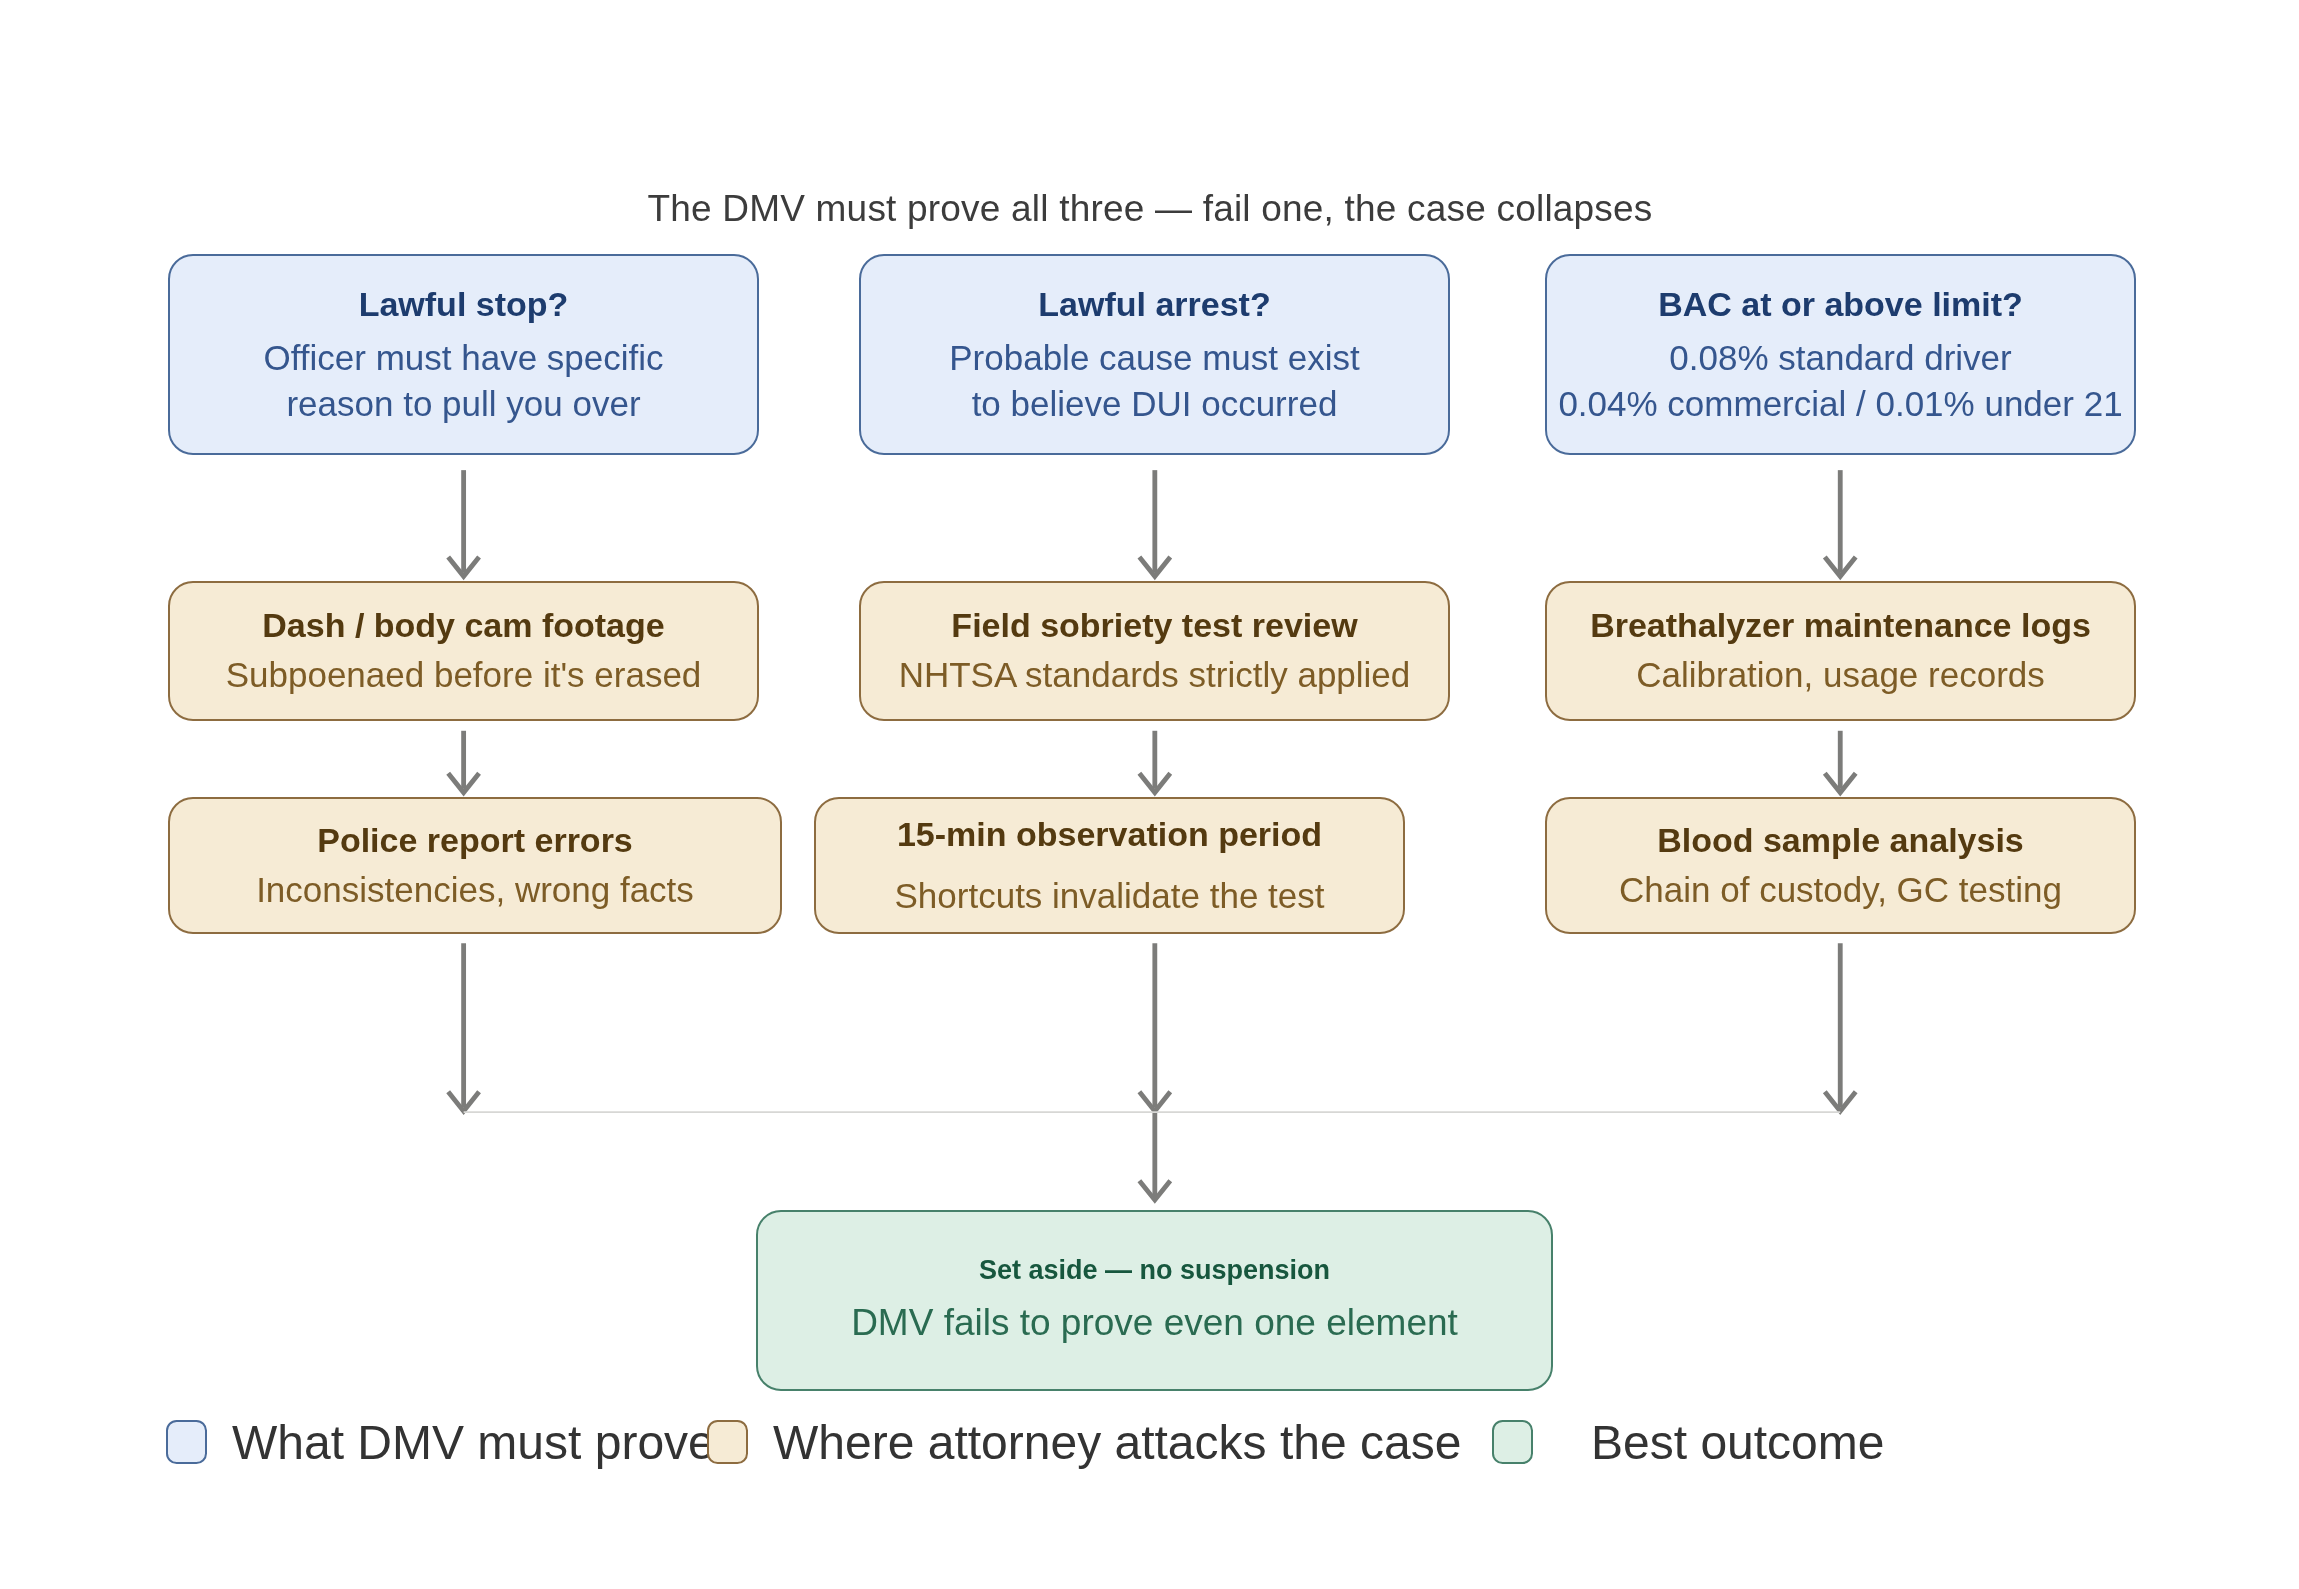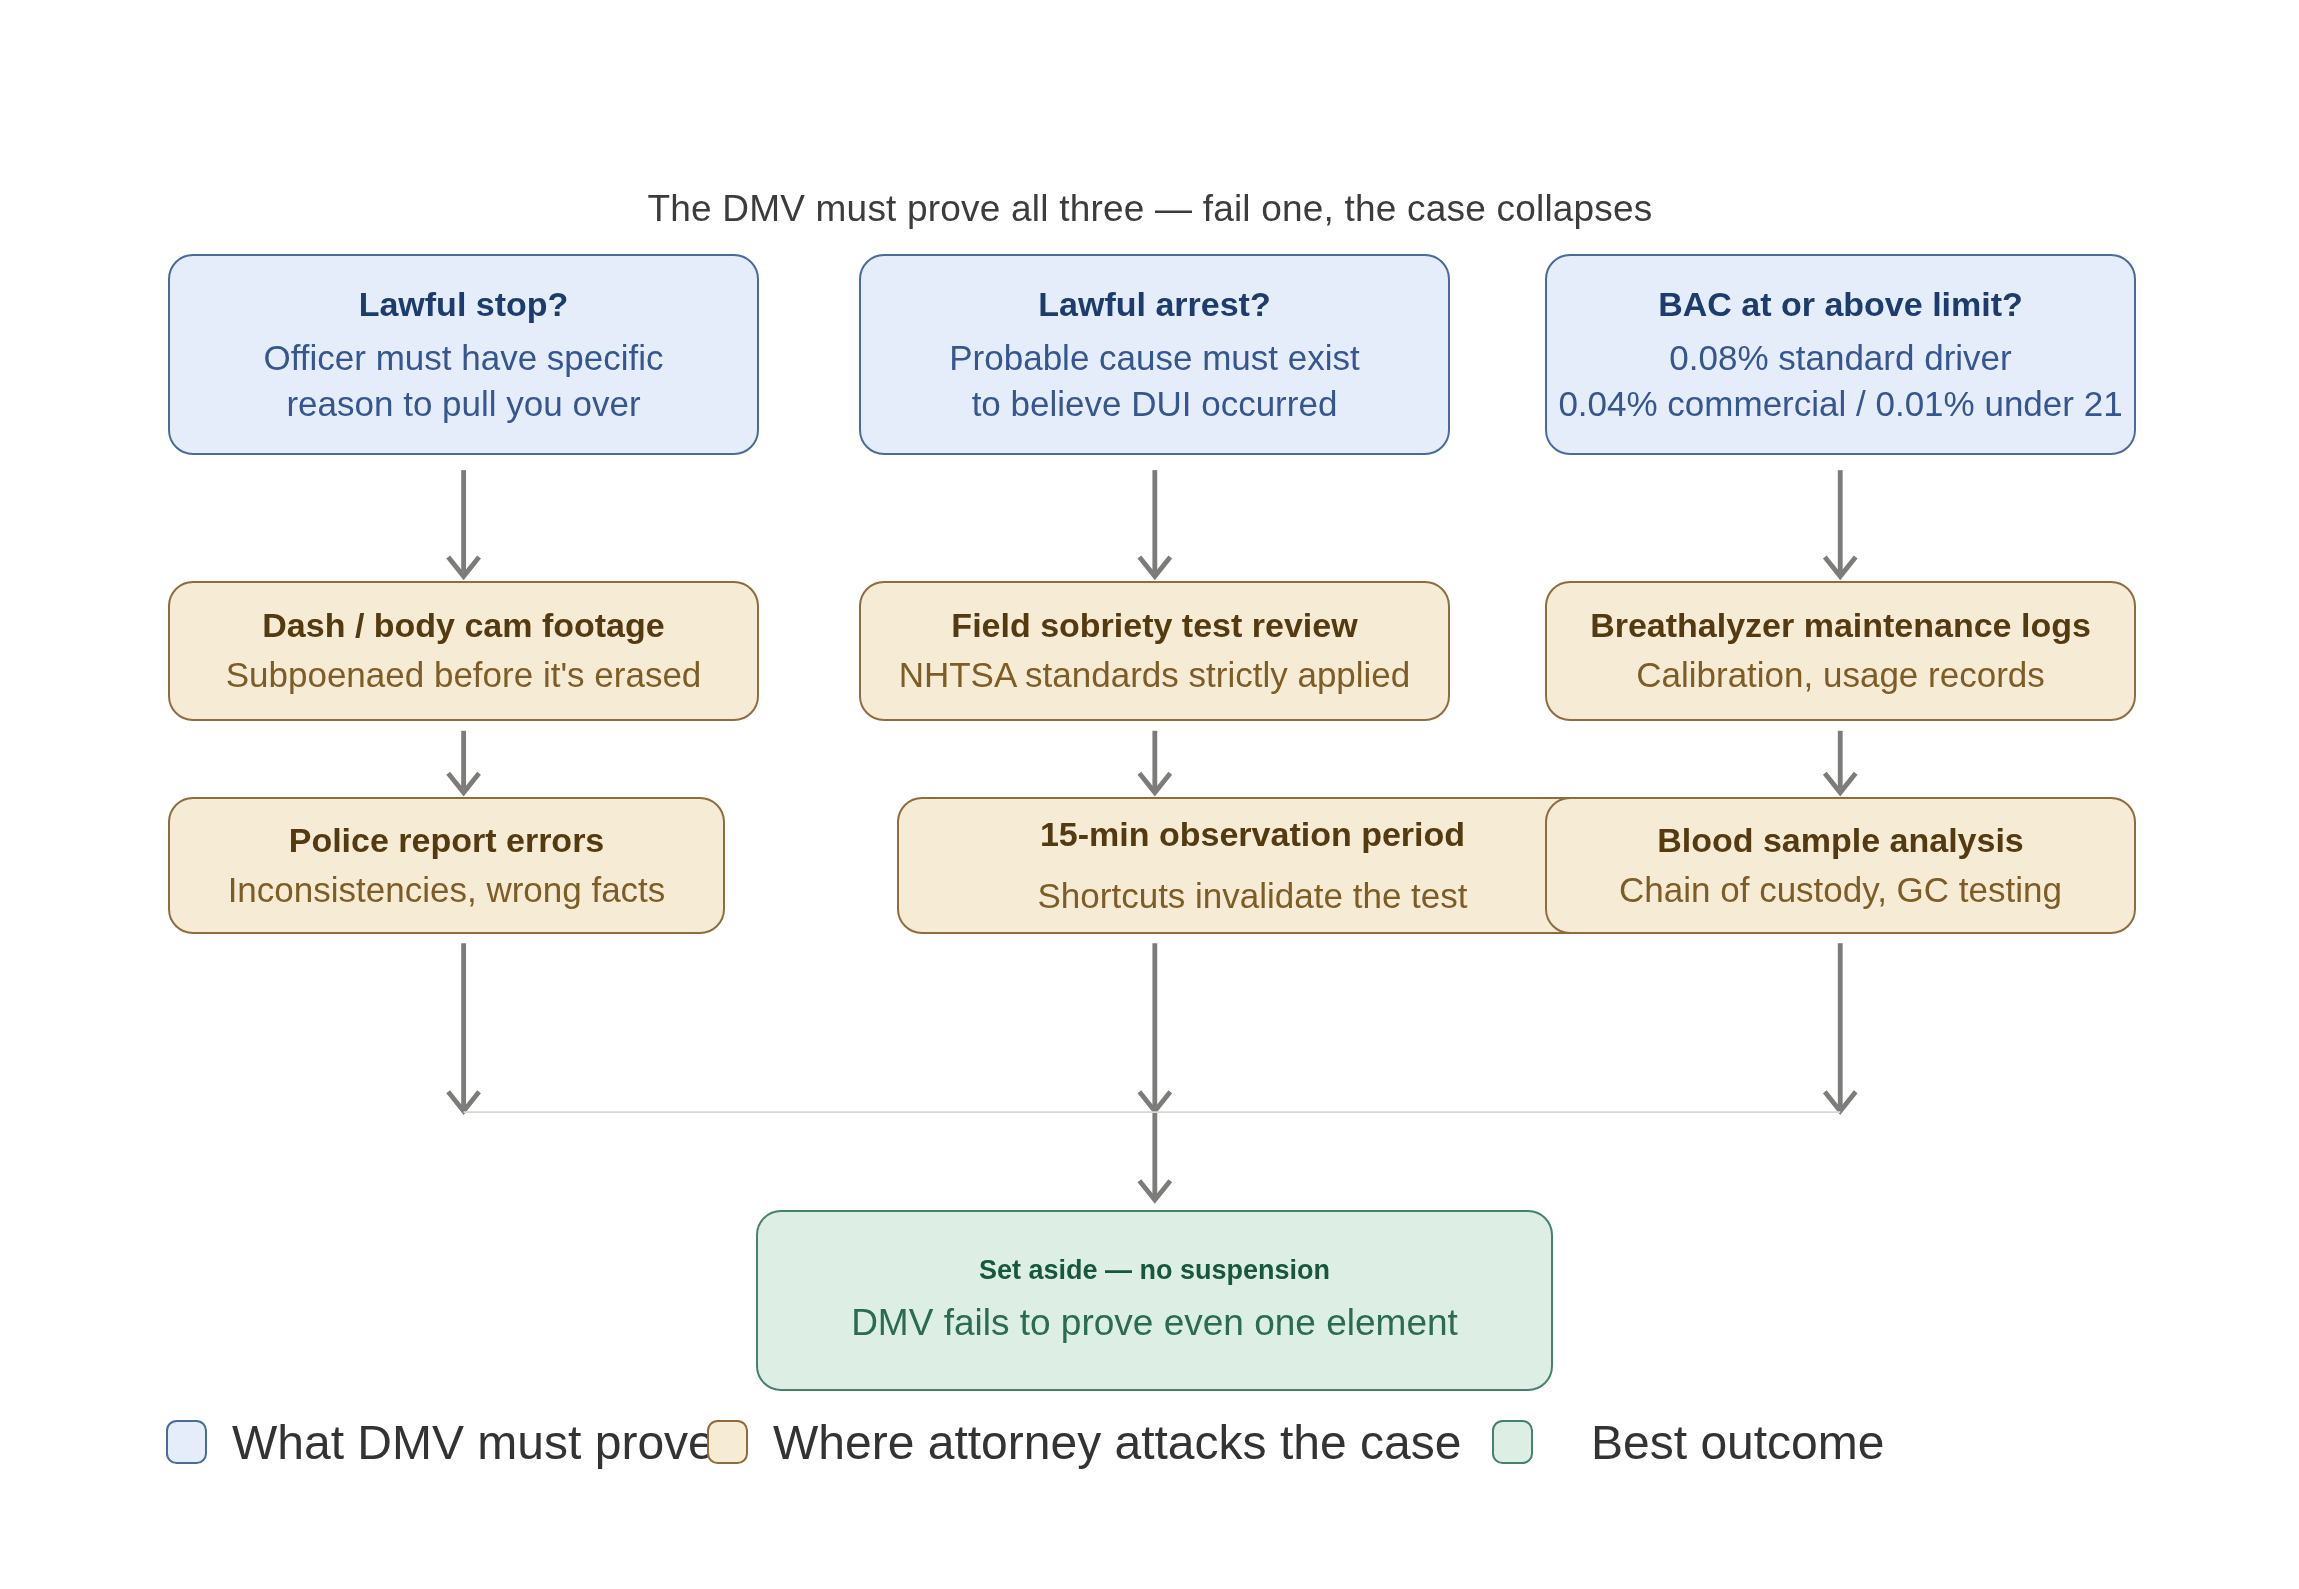--- a/index.html
+++ b/index.html
@@ -136,25 +136,25 @@
   </div>
   <div class="box tan" style="left:859px; top:581px; width:591px; height:140px;">
     <div class="bt">Field sobriety test review</div>
     <div class="bs">NHTSA standards strictly applied</div>
   </div>
   <div class="box tan" style="left:1545px; top:581px; width:591px; height:140px;">
     <div class="bt">Breathalyzer maintenance logs</div>
     <div class="bs">Calibration, usage records</div>
   </div>
 
-  <div class="box tan" style="left:168px; top:797px; width:557px; height:137px;">
+  <div class="box tan" style="left:168px; top:797px; width:614px; height:137px;">
     <div class="bt">Police report errors</div>
     <div class="bs">Inconsistencies, wrong facts</div>
   </div>
-  <div class="box tan" style="left:897px; top:797px; width:711px; height:137px;gap:12px;">
+  <div class="box tan" style="left:814px; top:797px; width:591px; height:137px;gap:12px;">
     <div class="bt">15-min observation period</div>
     <div class="bs">Shortcuts invalidate the test</div>
   </div>
   <div class="box tan" style="left:1545px; top:797px; width:591px; height:137px;">
     <div class="bt">Blood sample analysis</div>
     <div class="bs">Chain of custody, GC testing</div>
   </div>
 
   <div class="box green" style="left:756px; top:1210px; width:797px; height:181px;">
     <div class="bt">Set aside — no suspension</div>

